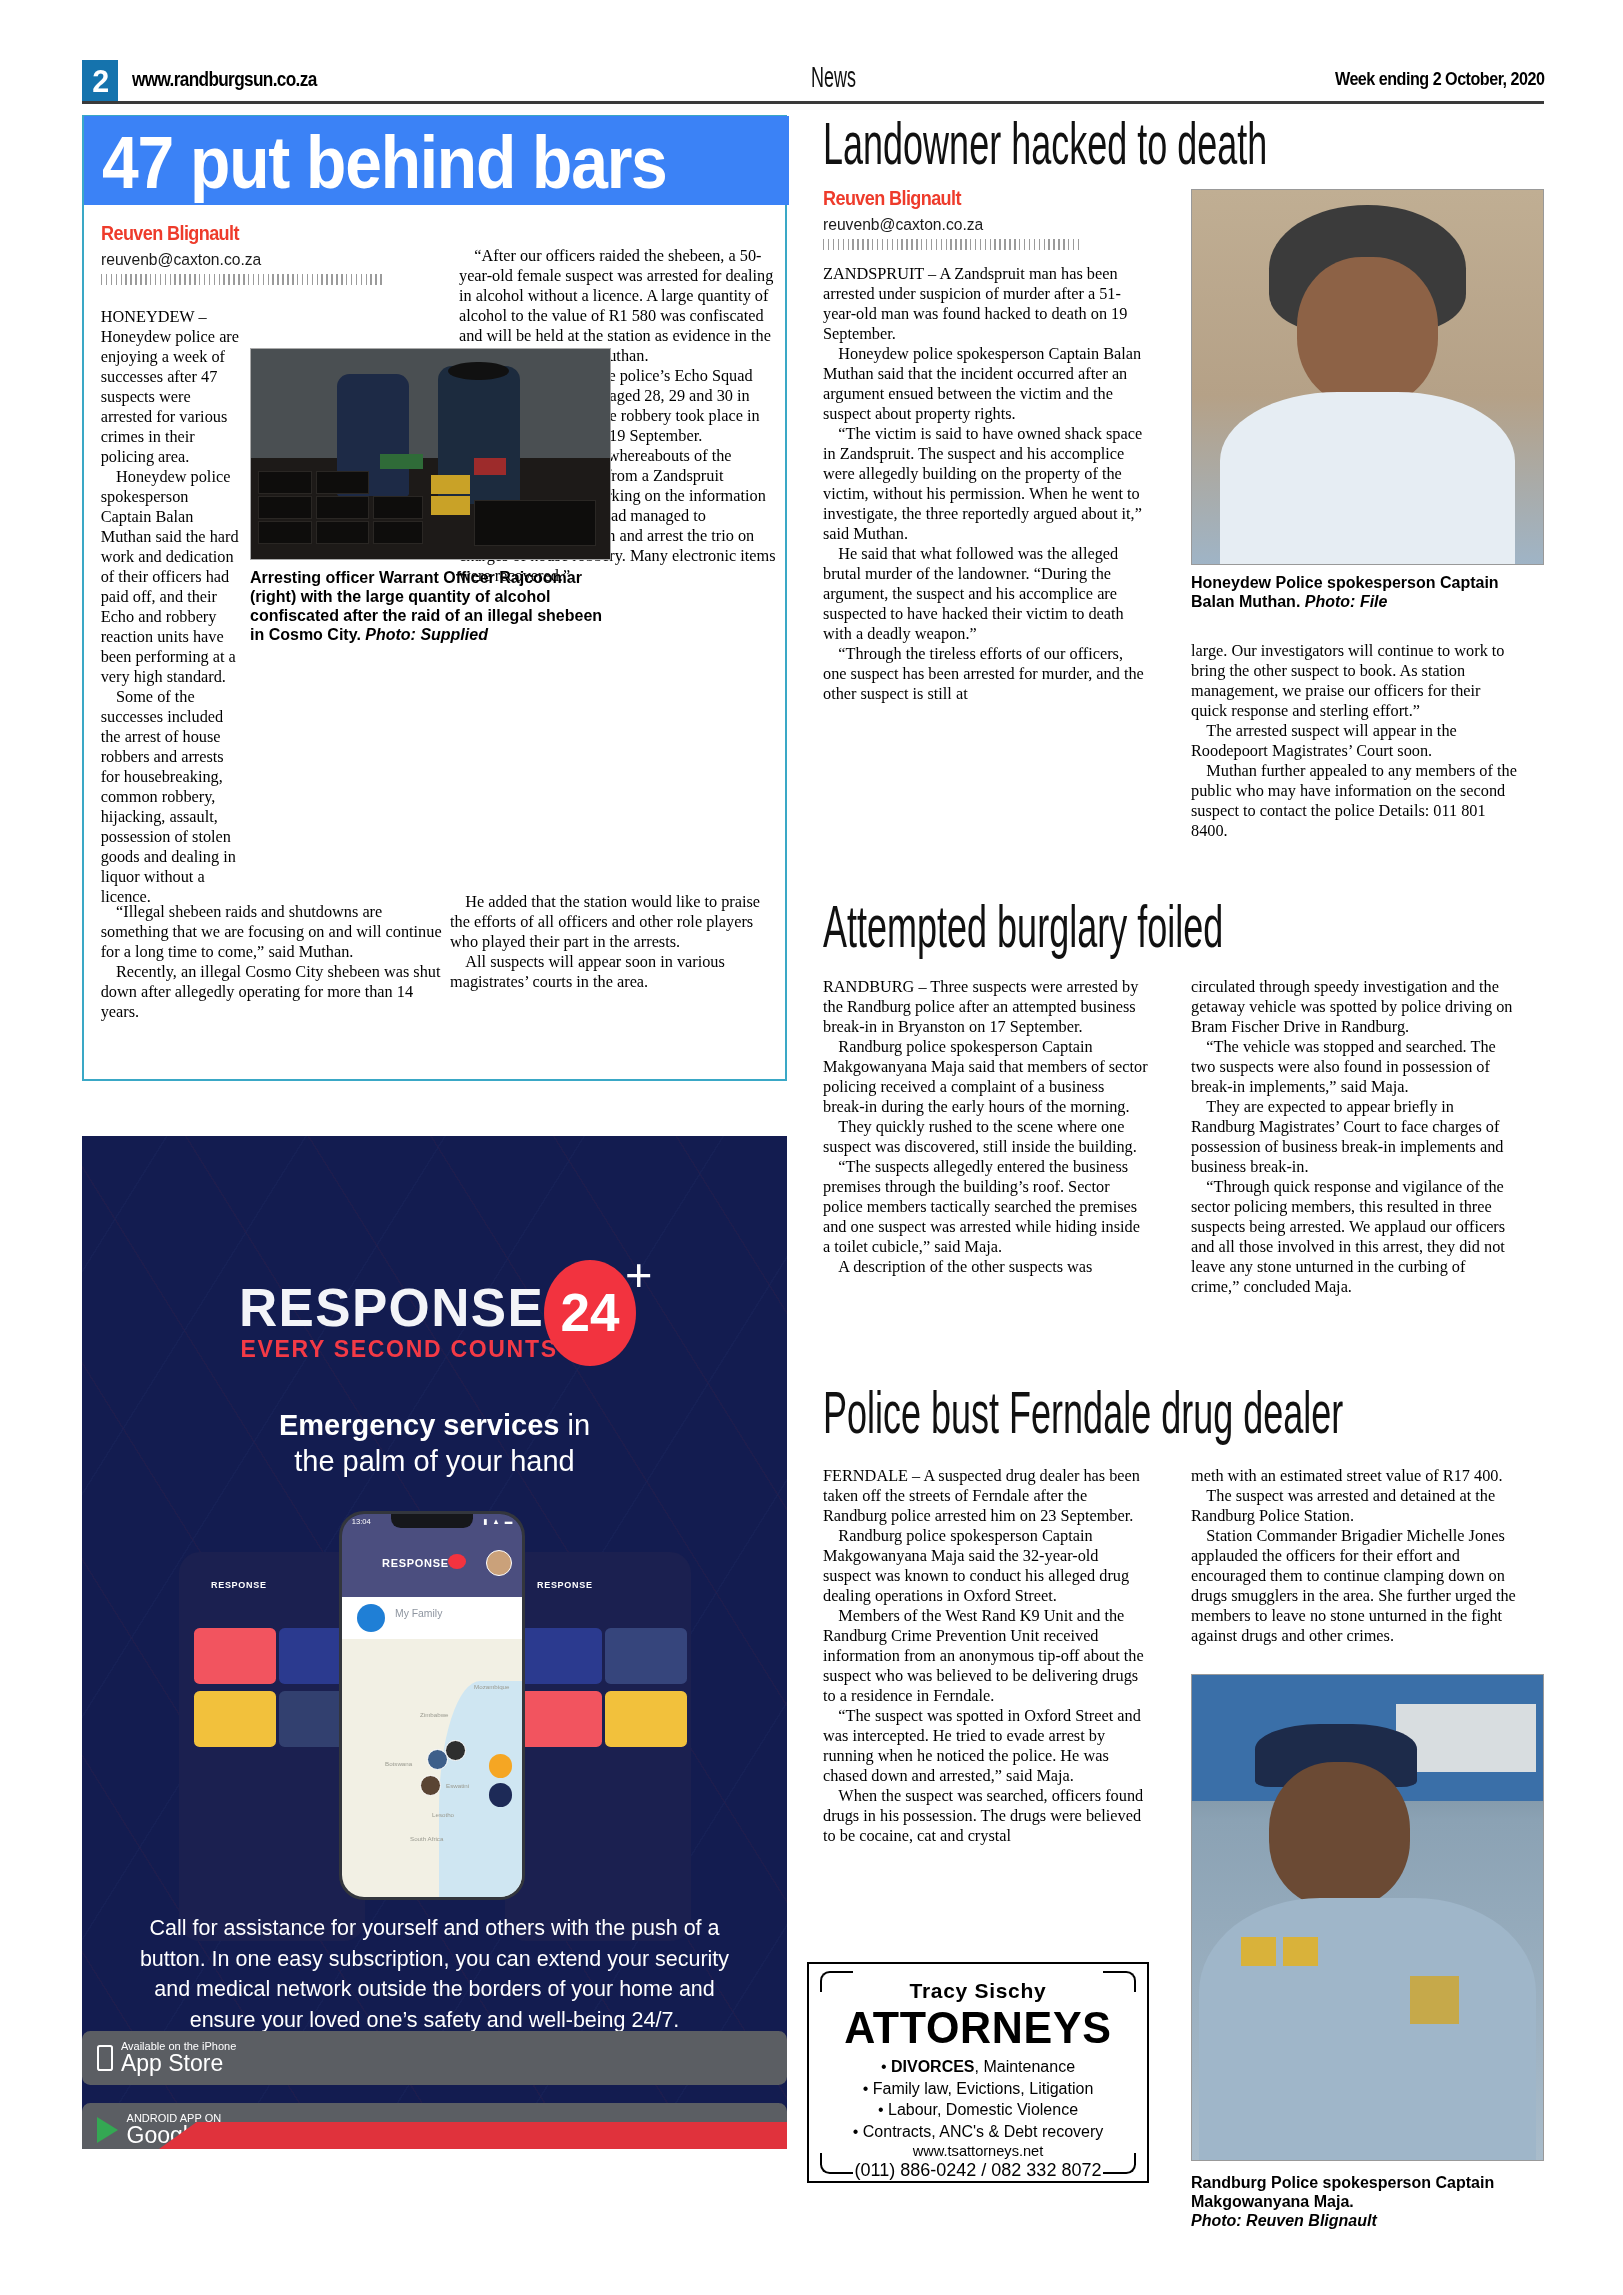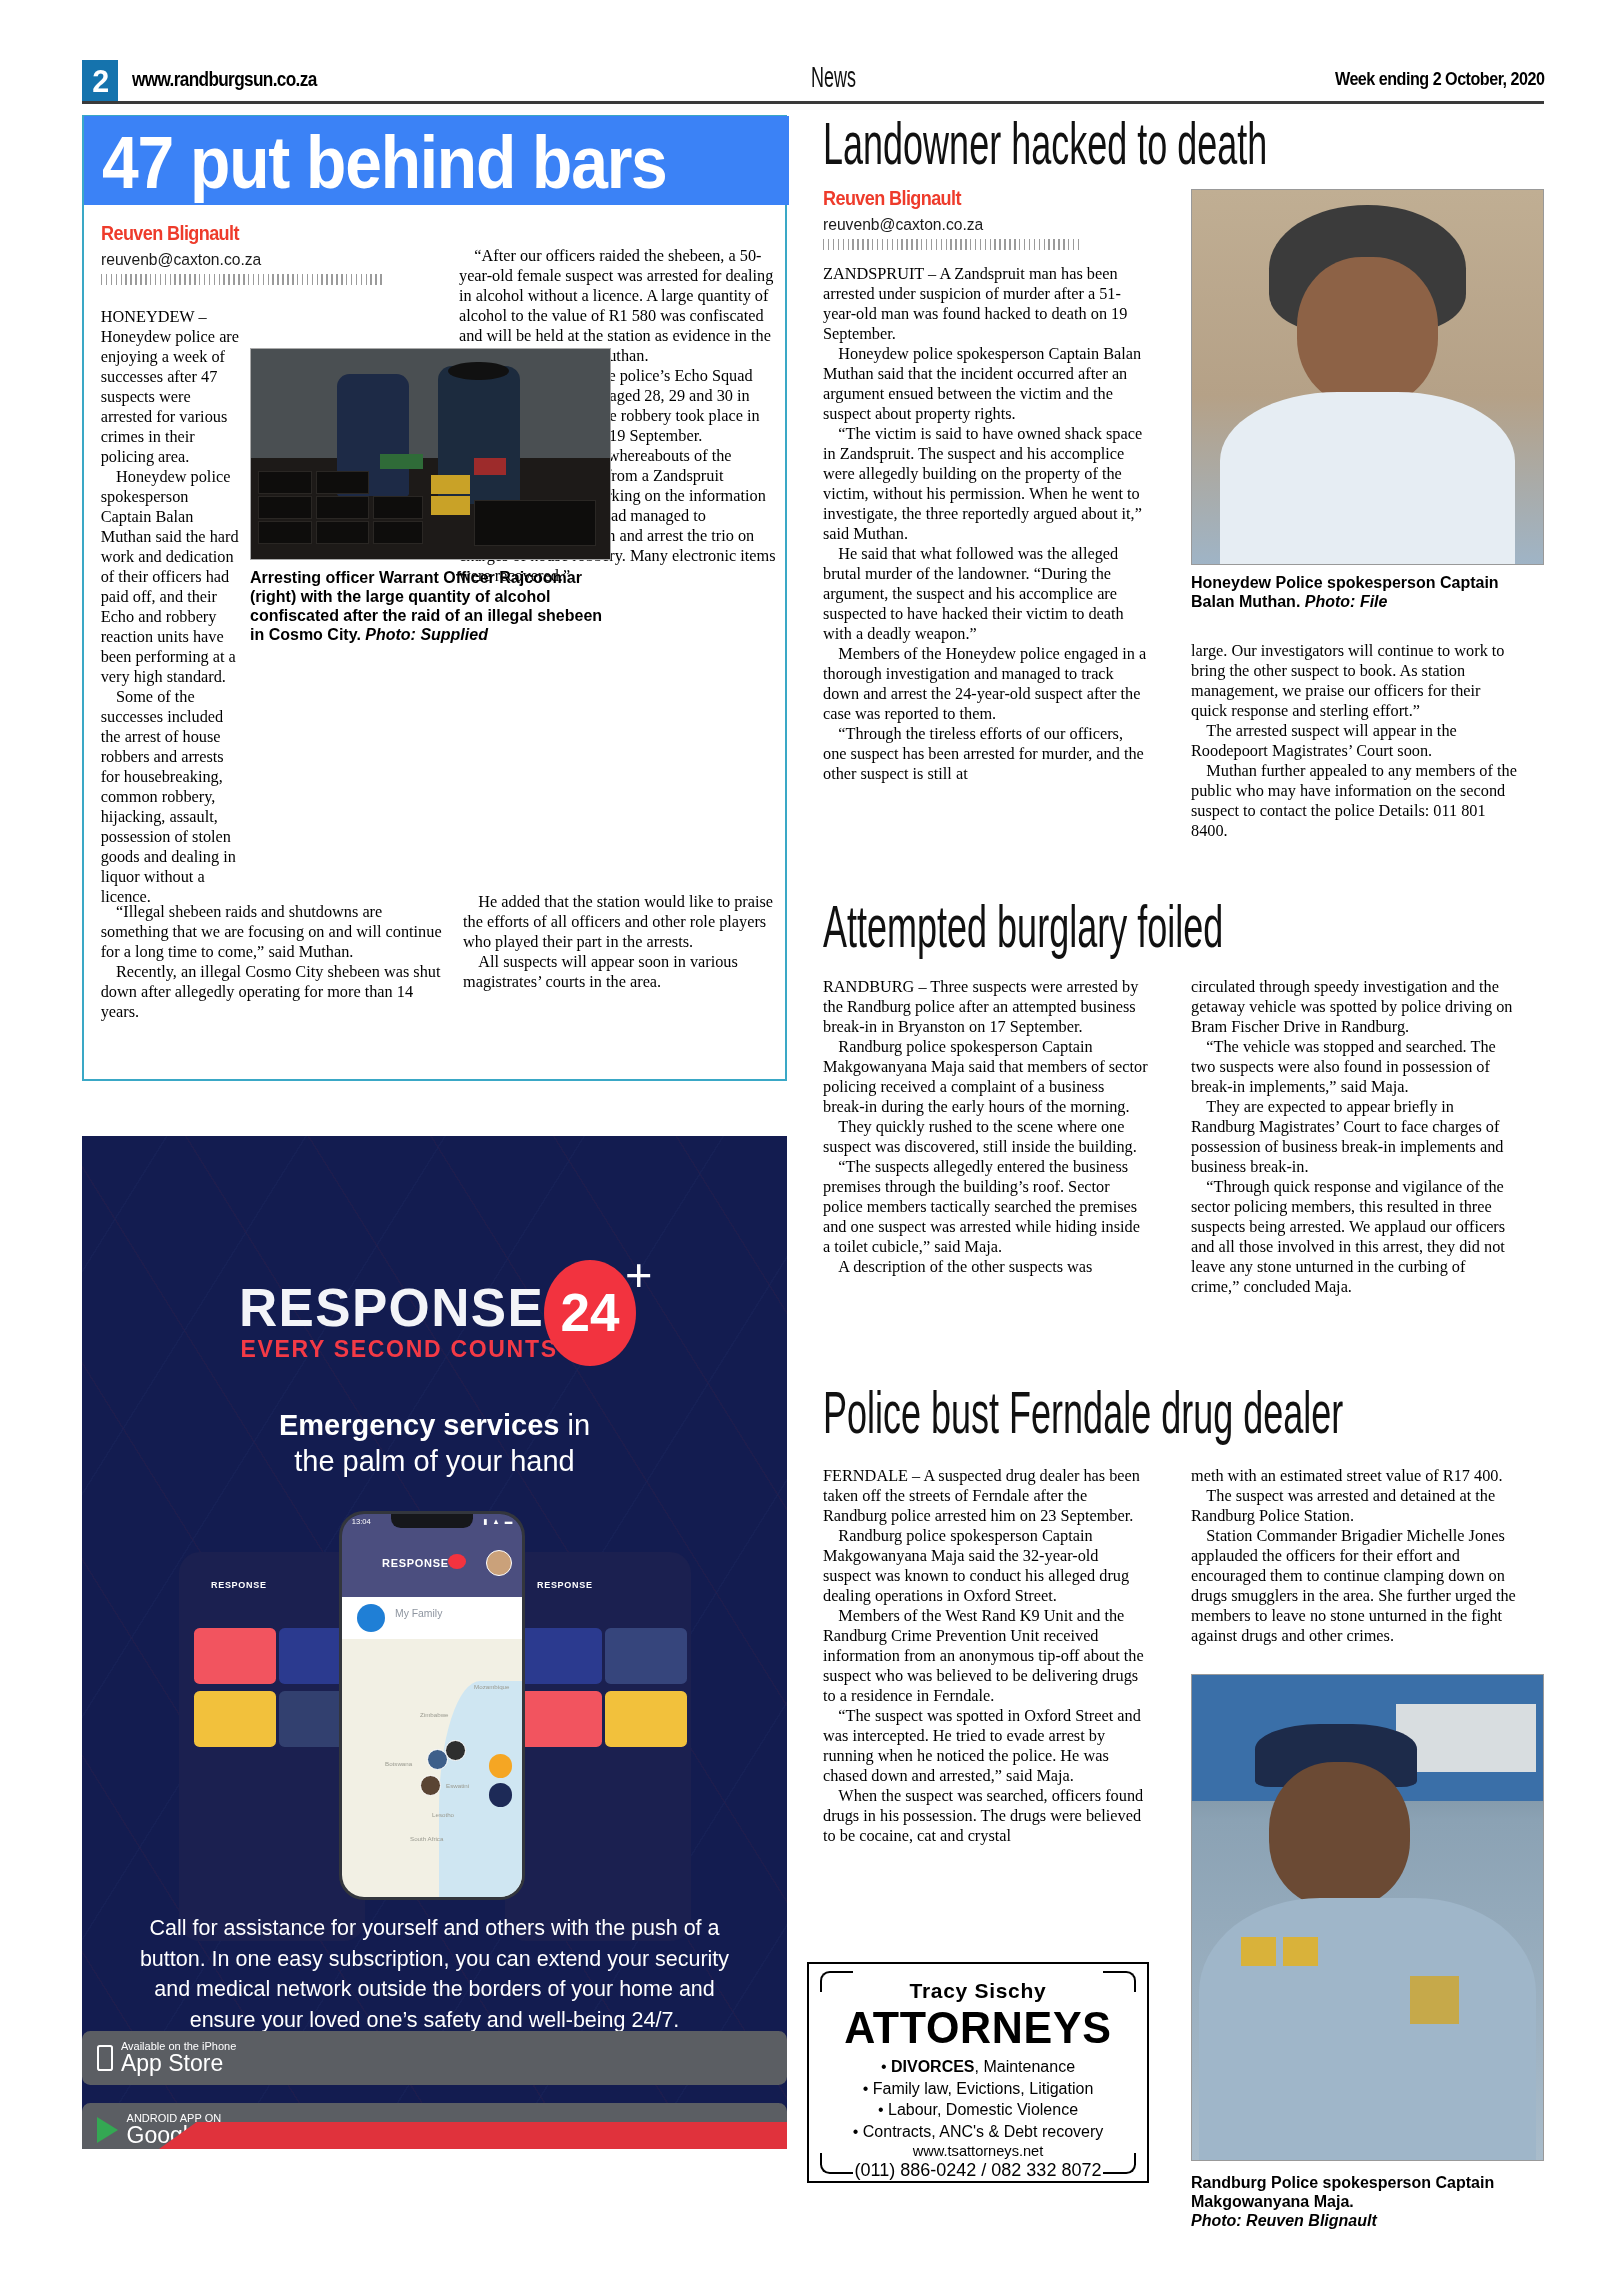--- a/index.html
+++ b/index.html
@@ -80,21 +80,21 @@
   }
   .tick-rule.short { width: 257px; }
 
   .col { position: absolute; font-size: 16.3px; line-height: 20px; color: #000; text-align: left; }
   .col p { text-indent: 15.3px; margin: 0; }
   .col p.first { text-indent: 0; }
 
   .lcol1 { left: 16.7px; top: 190px; width: 139px; }
   .lcol1b { left: 16.7px; top: 785px; width: 347px; }
   .lcol2 { left: 375px; top: 129px; width: 317px; }
-  .lcol2b { left: 379px; top: 775px; width: 319px; }
+  .lcol2b { left: 366px; top: 775px; width: 319px; }
 
   .photo-main {
     position: absolute; left: 166px; top: 231px; width: 361px; height: 212px;
     border: 0.7px solid #aaa; overflow: hidden;
     background: linear-gradient(180deg,#55595b 0%, #3a3c3e 38%, #2a2623 62%, #1b1715 100%);
   }
   .photo-caption {
     position: absolute; left: 166px; top: 451px; width: 367px;
     font-family: "Liberation Sans", sans-serif;
     font-weight: bold; font-size: 16px; line-height: 19px; color: #000;
@@ -426,21 +426,20 @@
     <div class="byline-name">Reuven Blignault</div>
     <div class="byline-mail">reuvenb@caxton.co.za</div>
     <div class="tick-rule short"></div>
   </div>
 
   <div class="rcol" style="left:823px; top:264px; width:326px;">
     <p class="first">ZANDSPRUIT – A Zandspruit man has been arrested under suspicion of murder after a 51-year-old man was found hacked to death on 19 September.</p>
     <p>Honeydew police spokesperson Captain Balan Muthan said that the incident occurred after an argument ensued between the victim and the suspect about property rights.</p>
     <p>“The victim is said to have owned shack space in Zandspruit. The suspect and his accomplice were allegedly building on the property of the victim, without his permission. When he went to investigate, the three reportedly argued about it,” said Muthan.</p>
     <p>He said that what followed was the alleged brutal murder of the landowner. “During the argument, the suspect and his accomplice are suspected to have hacked their victim to death with a deadly weapon.”</p>
-    <p>Members of the Honeydew police engaged in a thorough investigation and managed to track down and arrest the 24-year-old suspect after the case was reported to them.</p>
     <p>“Through the tireless efforts of our officers, one suspect has been arrested for murder, and the other suspect is still at</p>
   </div>
 
   <div class="portrait" style="left:1191px; top:189px; width:353px; height:376px;">
     <div class="pt-bg" style="background:linear-gradient(180deg,#c0ae93 0%,#b5a187 55%,#9fb4c6 100%);"></div>
     <div class="pt-hair"></div>
     <div class="pt-face"></div>
     <div class="pt-body" style="background:#e6edf3;"></div>
   </div>
 

